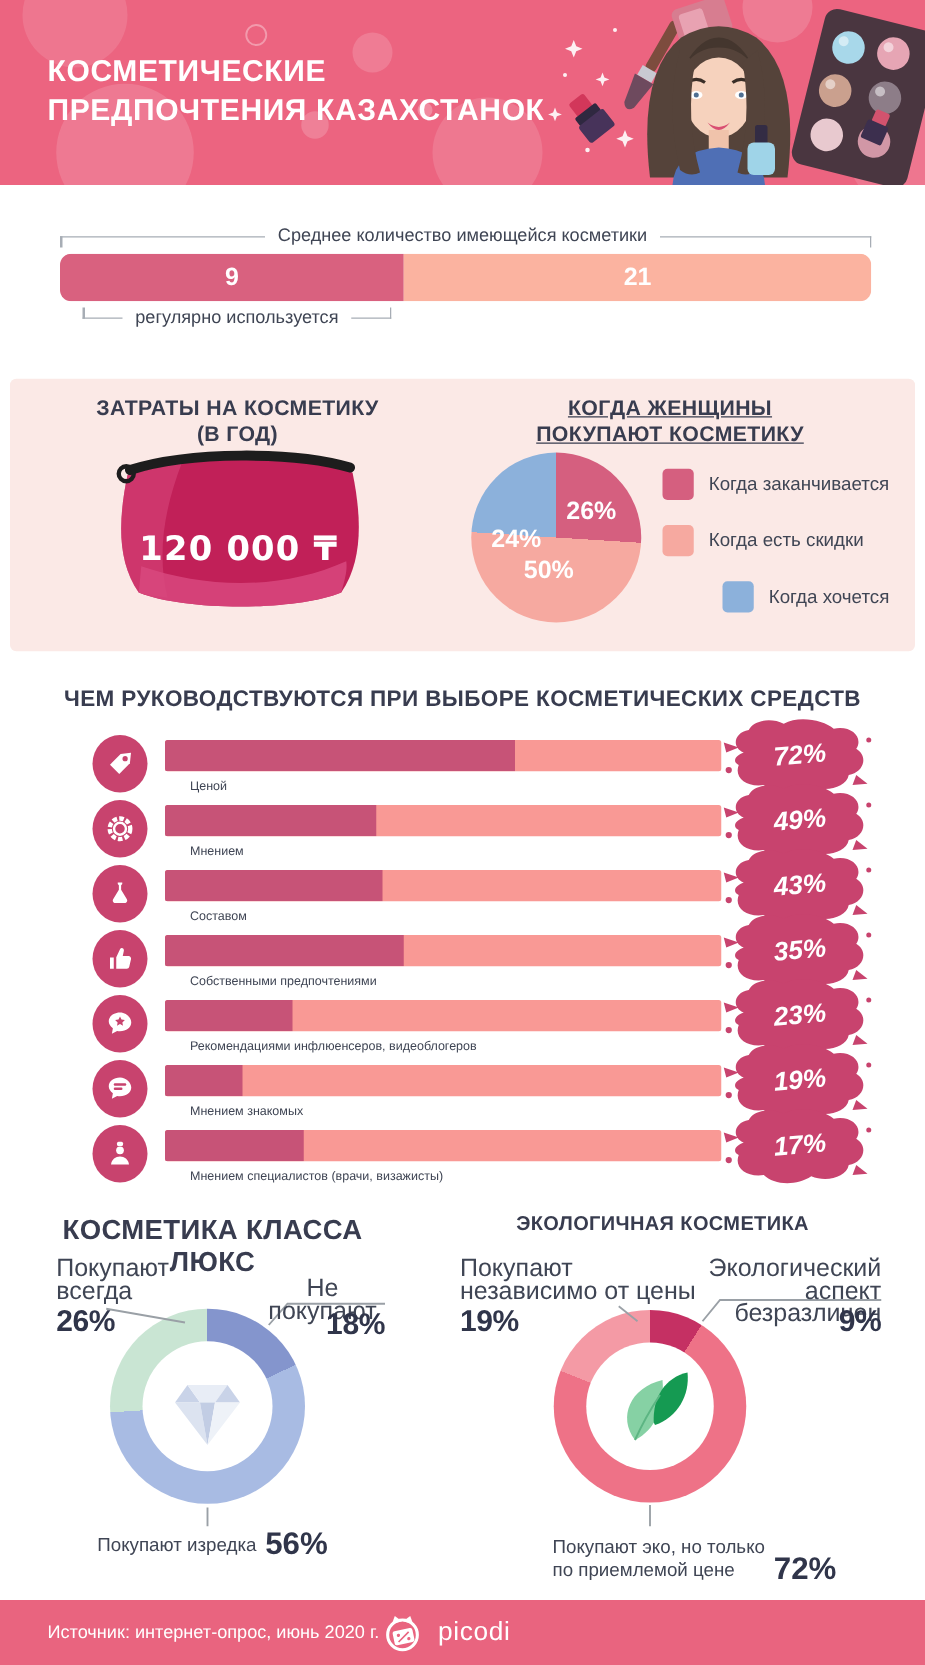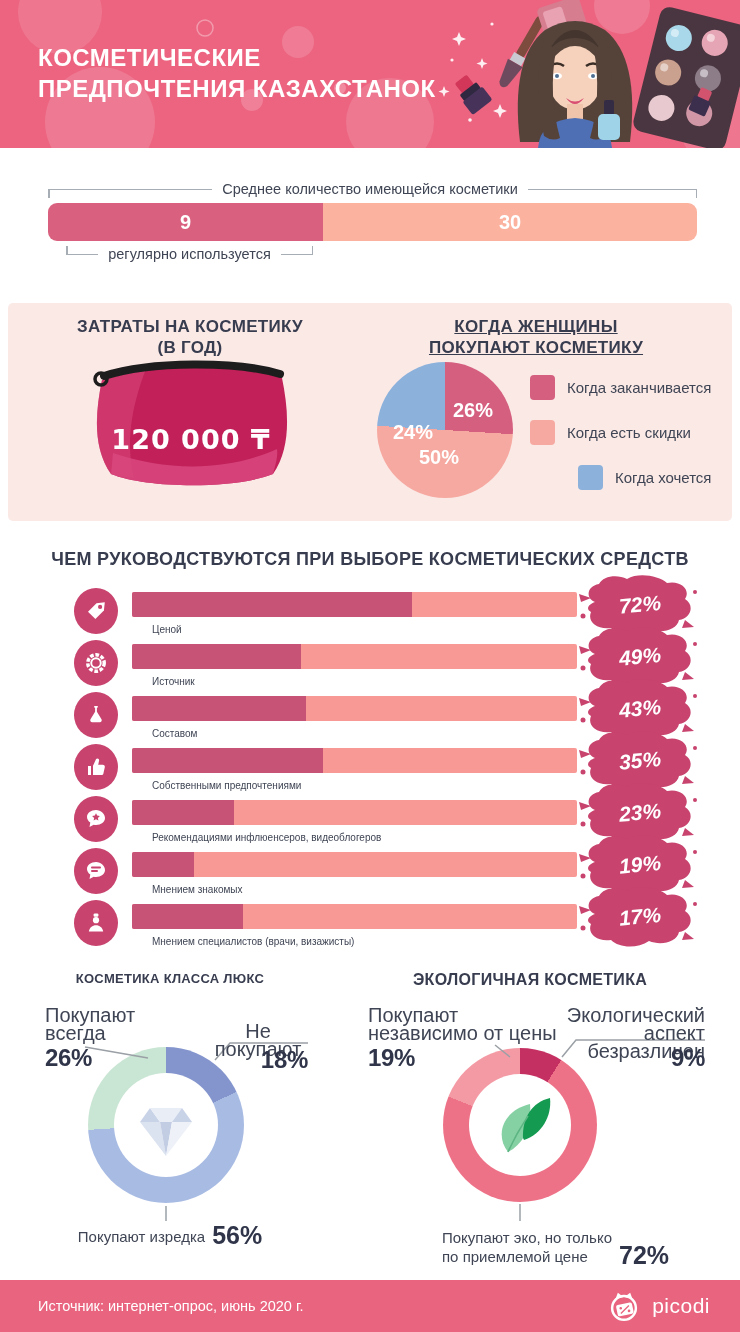--- a/index.html
+++ b/index.html
@@ -49,21 +49,21 @@
   .donut-center{position:absolute;z-index:2;}
   .callout{position:absolute;font-size:20px;line-height:18px;color:var(--text);}
   .callout.right{text-align:right;}
   .big-pct{position:absolute;font-size:24px;font-weight:bold;color:#30354a;letter-spacing:-.3px;}
   .big-pct.right{text-align:right;}
   .donut-bottom{position:absolute;display:flex;align-items:flex-end;gap:7px;color:var(--text);}
   .donut-bottom .lbl{font-size:15px;line-height:19px;}
   .donut-bottom .num{font-size:25px;font-weight:bold;color:#30354a;line-height:22px;}
   .leader{position:absolute;pointer-events:none;}
   
-  .footer{position:absolute;left:0;top:1280px;width:740px;height:52px;background:var(--footer-bg);display:flex;align-items:center;justify-content:space-between;padding:0 30px 0 38px;}
+  .footer{position:absolute;left:0;top:1280px;width:740px;height:52px;background:var(--footer-bg);display:flex;align-items:center;padding:0 30px 0 38px;}
   .footer .src{color:#fff;font-size:14.5px;}
   .brand{display:flex;align-items:center;gap:9px;color:#fff;}
   .brand .brand-name{font-size:21px;letter-spacing:.5px;}
 </style>
 </head>
 <body>
 
 <div class="canvas">
 
   <div class="hero">
@@ -150,21 +150,21 @@
   <div class="hline" style="left:48px;top:189px;width:649px;"></div>
   <div class="vline" style="left:48px;top:189px;height:9px;"></div>
   <div class="vline" style="left:695.5px;top:189px;height:9px;"></div>
   <div class="bracket-label" style="left:0;top:181px;width:740px;"><span>Среднее количество имеющейся косметики</span></div>
 
   <div class="avg-bar">
     <div class="avg-seg" style="width: 42.4%; background: rgb(217, 97, 127);">
         <span>9</span>
       </div>
     <div class="avg-seg avg-rest" style="background: rgb(251, 179, 160);">
-        <span>30</span>
+        <span>21</span>
       </div>
   </div>
 
   <div class="hline" style="left:66px;top:254px;width:247px;"></div>
   <div class="vline" style="left:66px;top:246px;height:9px;"></div>
   <div class="vline" style="left:311.5px;top:246px;height:9px;"></div>
   <div class="bracket-label" style="left:66px;top:246px;width:247px;"><span>регулярно используется</span></div>
 
   <div class="panel"></div>
 
@@ -229,21 +229,21 @@
   <div class="factor-row" style="top:640px;">
     <div class="factor-icon">
       <svg width="26" height="26" viewBox="0 0 24 24">
           <circle cx="12" cy="12" r="7.6" fill="none" stroke="#fff" stroke-width="3.2" stroke-dasharray="3.4 1.6"></circle>
           <circle cx="12" cy="12" r="4.4" fill="none" stroke="#fff" stroke-width="1.8"></circle>
         </svg>
     </div>
     <div class="factor-track" style="background: rgb(249, 153, 149);">
         <div class="factor-fill" style="width: 38%; background: rgb(199, 83, 119);"></div>
       </div>
-    <div class="factor-label">Источник</div>
+    <div class="factor-label">Мнением</div>
     <div class="splash">
       <svg width="122" height="62" viewBox="0 0 122 62">
           <path d="M18 28 C8 24 10 12 22 10 C26 2 40 0 50 5 C62 -2 82 2 90 9 C104 6 114 16 108 25 C118 31 114 44 102 46 C100 56 84 60 72 55 C60 63 42 62 34 54 C20 56 10 48 14 38 C8 35 12 30 18 28 Z" class="accent-fill"></path>
           <path d="M2 20l12 4-10 4z" class="accent-fill"></path>
           <path d="M108 46l9 7-12 1z" class="accent-fill"></path>
           <circle cx="6" cy="42" r="2.5" class="accent-fill"></circle>
           <circle cx="118" cy="18" r="2" class="accent-fill"></circle>
         </svg>
       <div class="splash-pct">49%</div>
     </div>
@@ -357,21 +357,21 @@
           <path d="M18 28 C8 24 10 12 22 10 C26 2 40 0 50 5 C62 -2 82 2 90 9 C104 6 114 16 108 25 C118 31 114 44 102 46 C100 56 84 60 72 55 C60 63 42 62 34 54 C20 56 10 48 14 38 C8 35 12 30 18 28 Z" class="accent-fill"></path>
           <path d="M2 20l12 4-10 4z" class="accent-fill"></path>
           <path d="M108 46l9 7-12 1z" class="accent-fill"></path>
           <circle cx="6" cy="42" r="2.5" class="accent-fill"></circle>
           <circle cx="118" cy="18" r="2" class="accent-fill"></circle>
         </svg>
       <div class="splash-pct">17%</div>
     </div>
   </div>
 
-  <div class="section-title" style="left:20px;top:971px;width:300px;font-size:13px;">КОСМЕТИКА КЛАССА ЛЮКС</div>
+  <div class="section-title" style="left:20px;top:971px;width:300px;font-size:22px;">КОСМЕТИКА КЛАССА ЛЮКС</div>
   <div class="donut" style="left: 88px; top: 1047px; width: 156px; height: 156px; background: conic-gradient(rgb(132, 149, 205) 0deg, rgb(132, 149, 205) 64.8deg, rgb(168, 187, 227) 64.8deg, rgb(168, 187, 227) 266.4deg, rgb(201, 229, 211) 266.4deg, rgb(201, 229, 211) 360deg);"></div>
   <svg class="donut-center" style="left:134px;top:1100px;" width="64" height="58" viewBox="0 0 64 58">
     <polygon points="16,8 26,22 6,22" fill="#c9d3e8"></polygon>
     <polygon points="16,8 48,8 38,22 26,22" fill="#e8edf6"></polygon>
     <polygon points="48,8 58,22 38,22" fill="#c9d3e8"></polygon>
     <polygon points="6,22 26,22 32,56" fill="#dce3f0"></polygon>
     <polygon points="26,22 38,22 32,56" fill="#c2cde4"></polygon>
     <polygon points="38,22 58,22 32,56" fill="#eef2f8"></polygon>
   </svg>
   <svg class="leader" style="left:30px;top:1000px;" width="290" height="230" viewBox="0 0 290 230">

